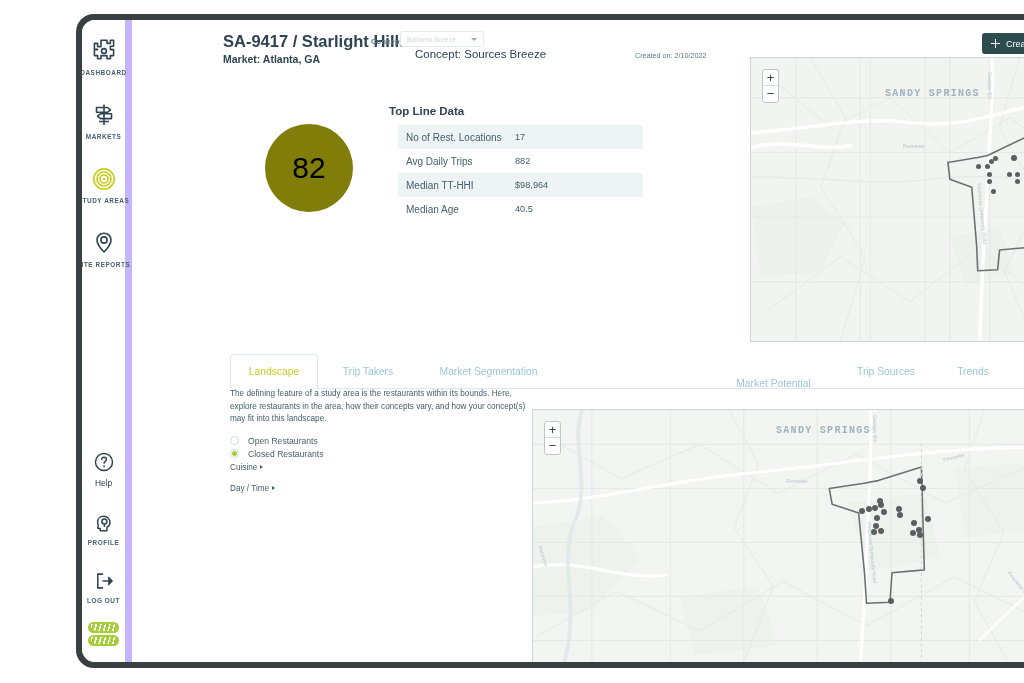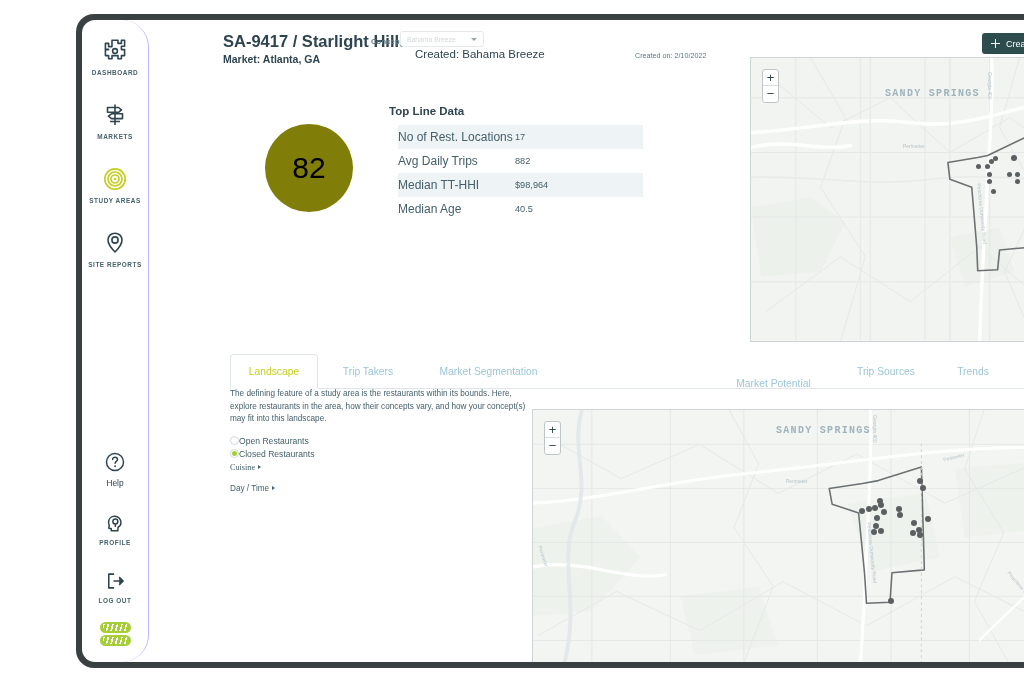--- a/index.html
+++ b/index.html
@@ -23,24 +23,23 @@
     position: relative;
     width: 100%; height: 100%;
     background: #ffffff;
     border-radius: 13px 0 0 13px;
     overflow: hidden;
   }
 
   
   #sidebar {
     position: absolute; left: 0; top: 0;
-    width: 67px; height: 100%;
+    width: 50px; height: 100%;
     background: #ffffff;
-    border-right: 1px solid #c4b5fd;
-    border-radius: 27px;
+    border-right: 7px solid #c4b5fd;
   }
   .nav-item {
     display: flex; flex-direction: column;
     align-items: center; justify-content: center;
     width: 100%; padding: 6px 0 4px;
     cursor: pointer;
     text-decoration: none;
   }
   .nav-icon { display: block; line-height: 0; }
   .nav-label {
@@ -142,22 +141,22 @@
     position: absolute; left: 240px; top: 85px;
     font-size: 11.5px; font-weight: 700; color: #2e4450;
   }
   #topline-table {
     position: absolute; left: 249px; top: 105px;
     width: 245px;
   }
   .tl-row { display: flex; height: 24px; align-items: center; }
   .tl-row.alt { background: #eef3f5; }
   .tl-key {
-    width: 117px; padding-left: 0;
-    font-size: 12px; color: #44606b;
+    width: 117px; padding-left: 8px;
+    font-size: 10px; color: #44606b;
   }
   .tl-val { font-size: 9.2px; color: #44606b; }
 
   
   #map-top {
     position: absolute; left: 601px; top: 37px;
     width: 360px; height: 285px;
     border: 1px solid #cdd4d6;
     background: #f2f4f1;
     overflow: hidden;
@@ -183,42 +182,42 @@
     background: #ffffff;
   }
 
   
   #landscape-desc {
     position: absolute; left: 81px; top: 368px;
     width: 303px;
     font-size: 8.2px; line-height: 1.55; color: #44606b;
   }
   #radio-group { position: absolute; left: 81px; top: 414px; }
-  .radio-row { display: flex; align-items: center; height: 13px; gap: 0; cursor: pointer; }
+  .radio-row { display: flex; align-items: center; height: 13px; gap: 9px; cursor: pointer; }
   .radio-mark {
     width: 9px; height: 9px; border-radius: 50%;
     border: 1px solid #cfd8dc; background: #fff;
     display: flex; align-items: center; justify-content: center; flex: none;
   }
   .radio-mark.checked::after {
     content: ""; width: 5px; height: 5px; border-radius: 50%; background: #a6ce39;
   }
   .radio-label { font-size: 8.6px; color: #44606b; }
   .filter-toggle {
     position: absolute; left: 81px;
     font-size: 8.2px; color: #44606b; cursor: pointer;
   }
   .filter-toggle .caret {
     display: inline-block; margin-left: 3px;
     border-left: 3.2px solid #44606b;
     border-top: 2.6px solid transparent;
     border-bottom: 2.6px solid transparent;
     vertical-align: 1px;
   }
-  #filter-cuisine { top: 443px; font-family: Liberation Serif, serif; }
+  #filter-cuisine { top: 443px; }
   #filter-daytime { top: 464px; }
 
   
   #map-bottom {
     position: absolute; left: 383px; top: 389px;
     right: 0; height: 258px;
     border: 1px solid #cdd4d6; border-right: none;
     background: #f2f4f1;
     overflow: hidden;
   }
@@ -354,21 +353,21 @@
     <header id="header">
       <div id="site-title">SA-9417 / Starlight Hills</div>
       <div id="market-line">Market: Atlanta, GA</div>
 
       <div id="concept-label">Concept</div>
       <div id="concept-select">
         <div id="concept-select-value">Bahama Breeze</div>
         <span id="concept-caret"></span>
       </div>
 
-      <div id="concept-subtitle">Created: Bahama Breeze</div>
+      <div id="concept-subtitle">Concept: Sources Breeze</div>
       <div id="created-on">Created on: 2/10/2022</div>
 
       <div id="create-report-btn">
         <span class="plus-glyph"></span>
         <span id="create-report-label">Create New Site Report</span>
       </div>
     </header>
 
     <div id="score-circle">
       <span id="score-value">82</span>

